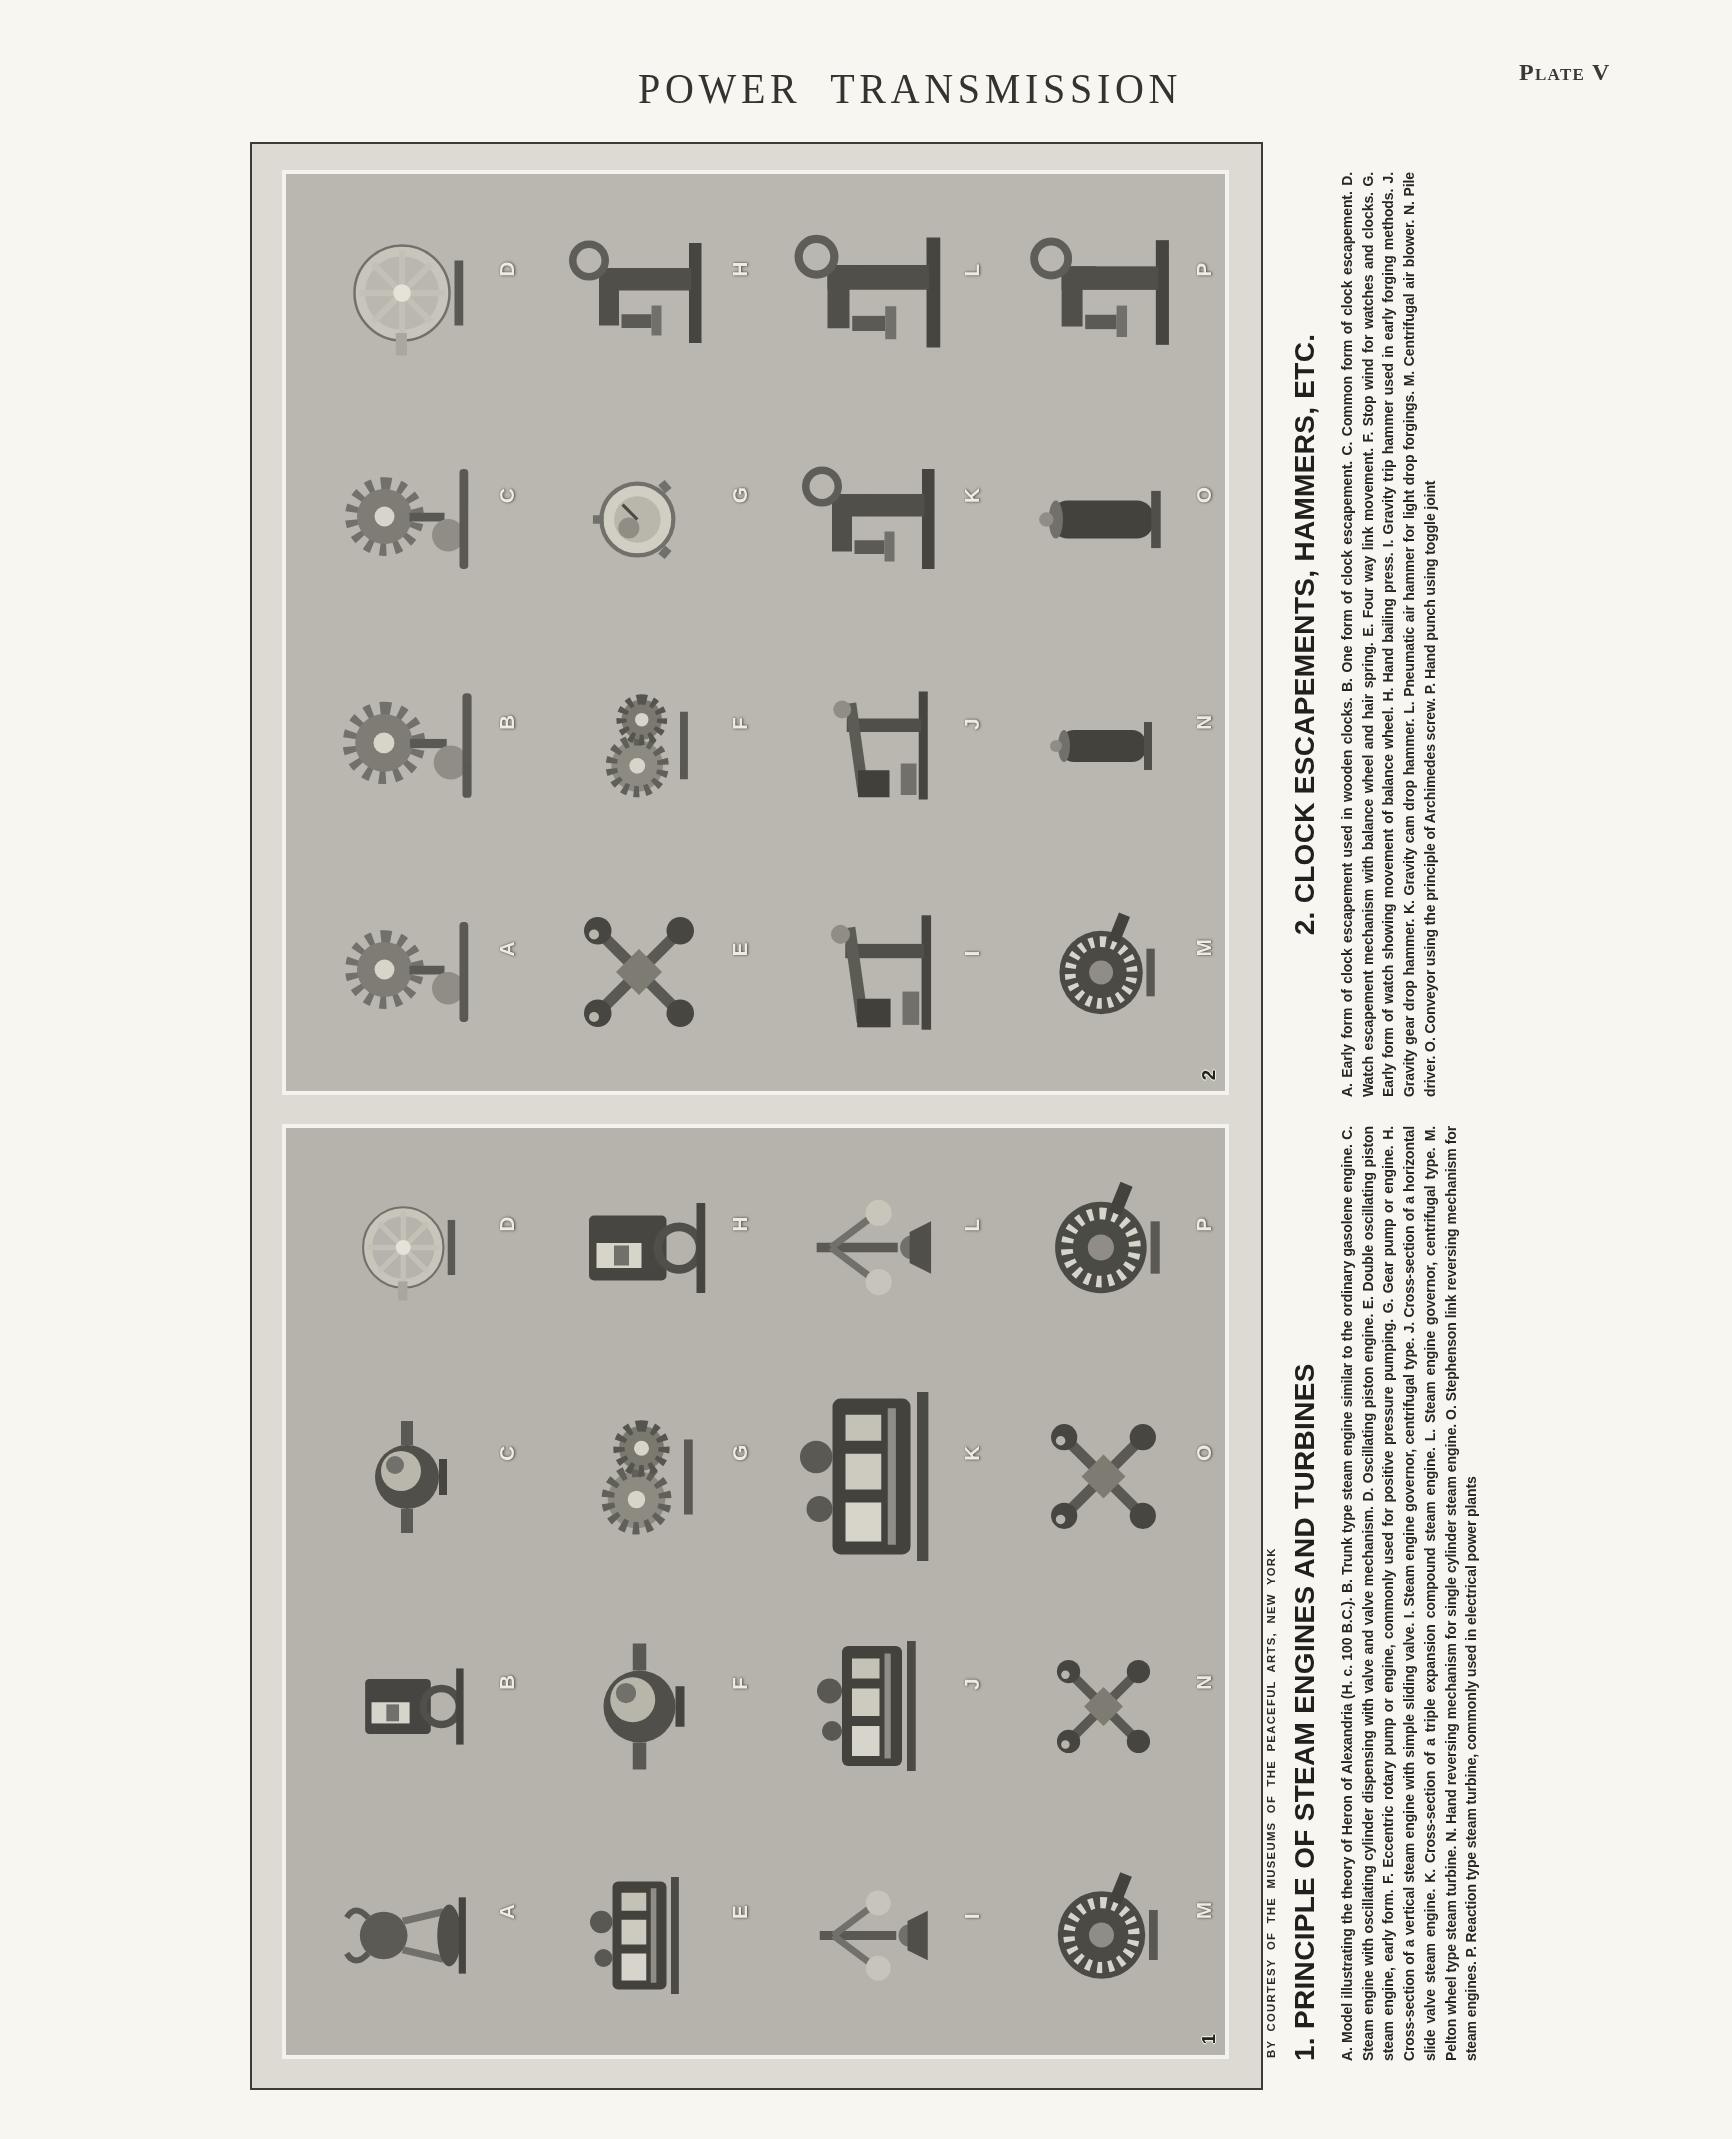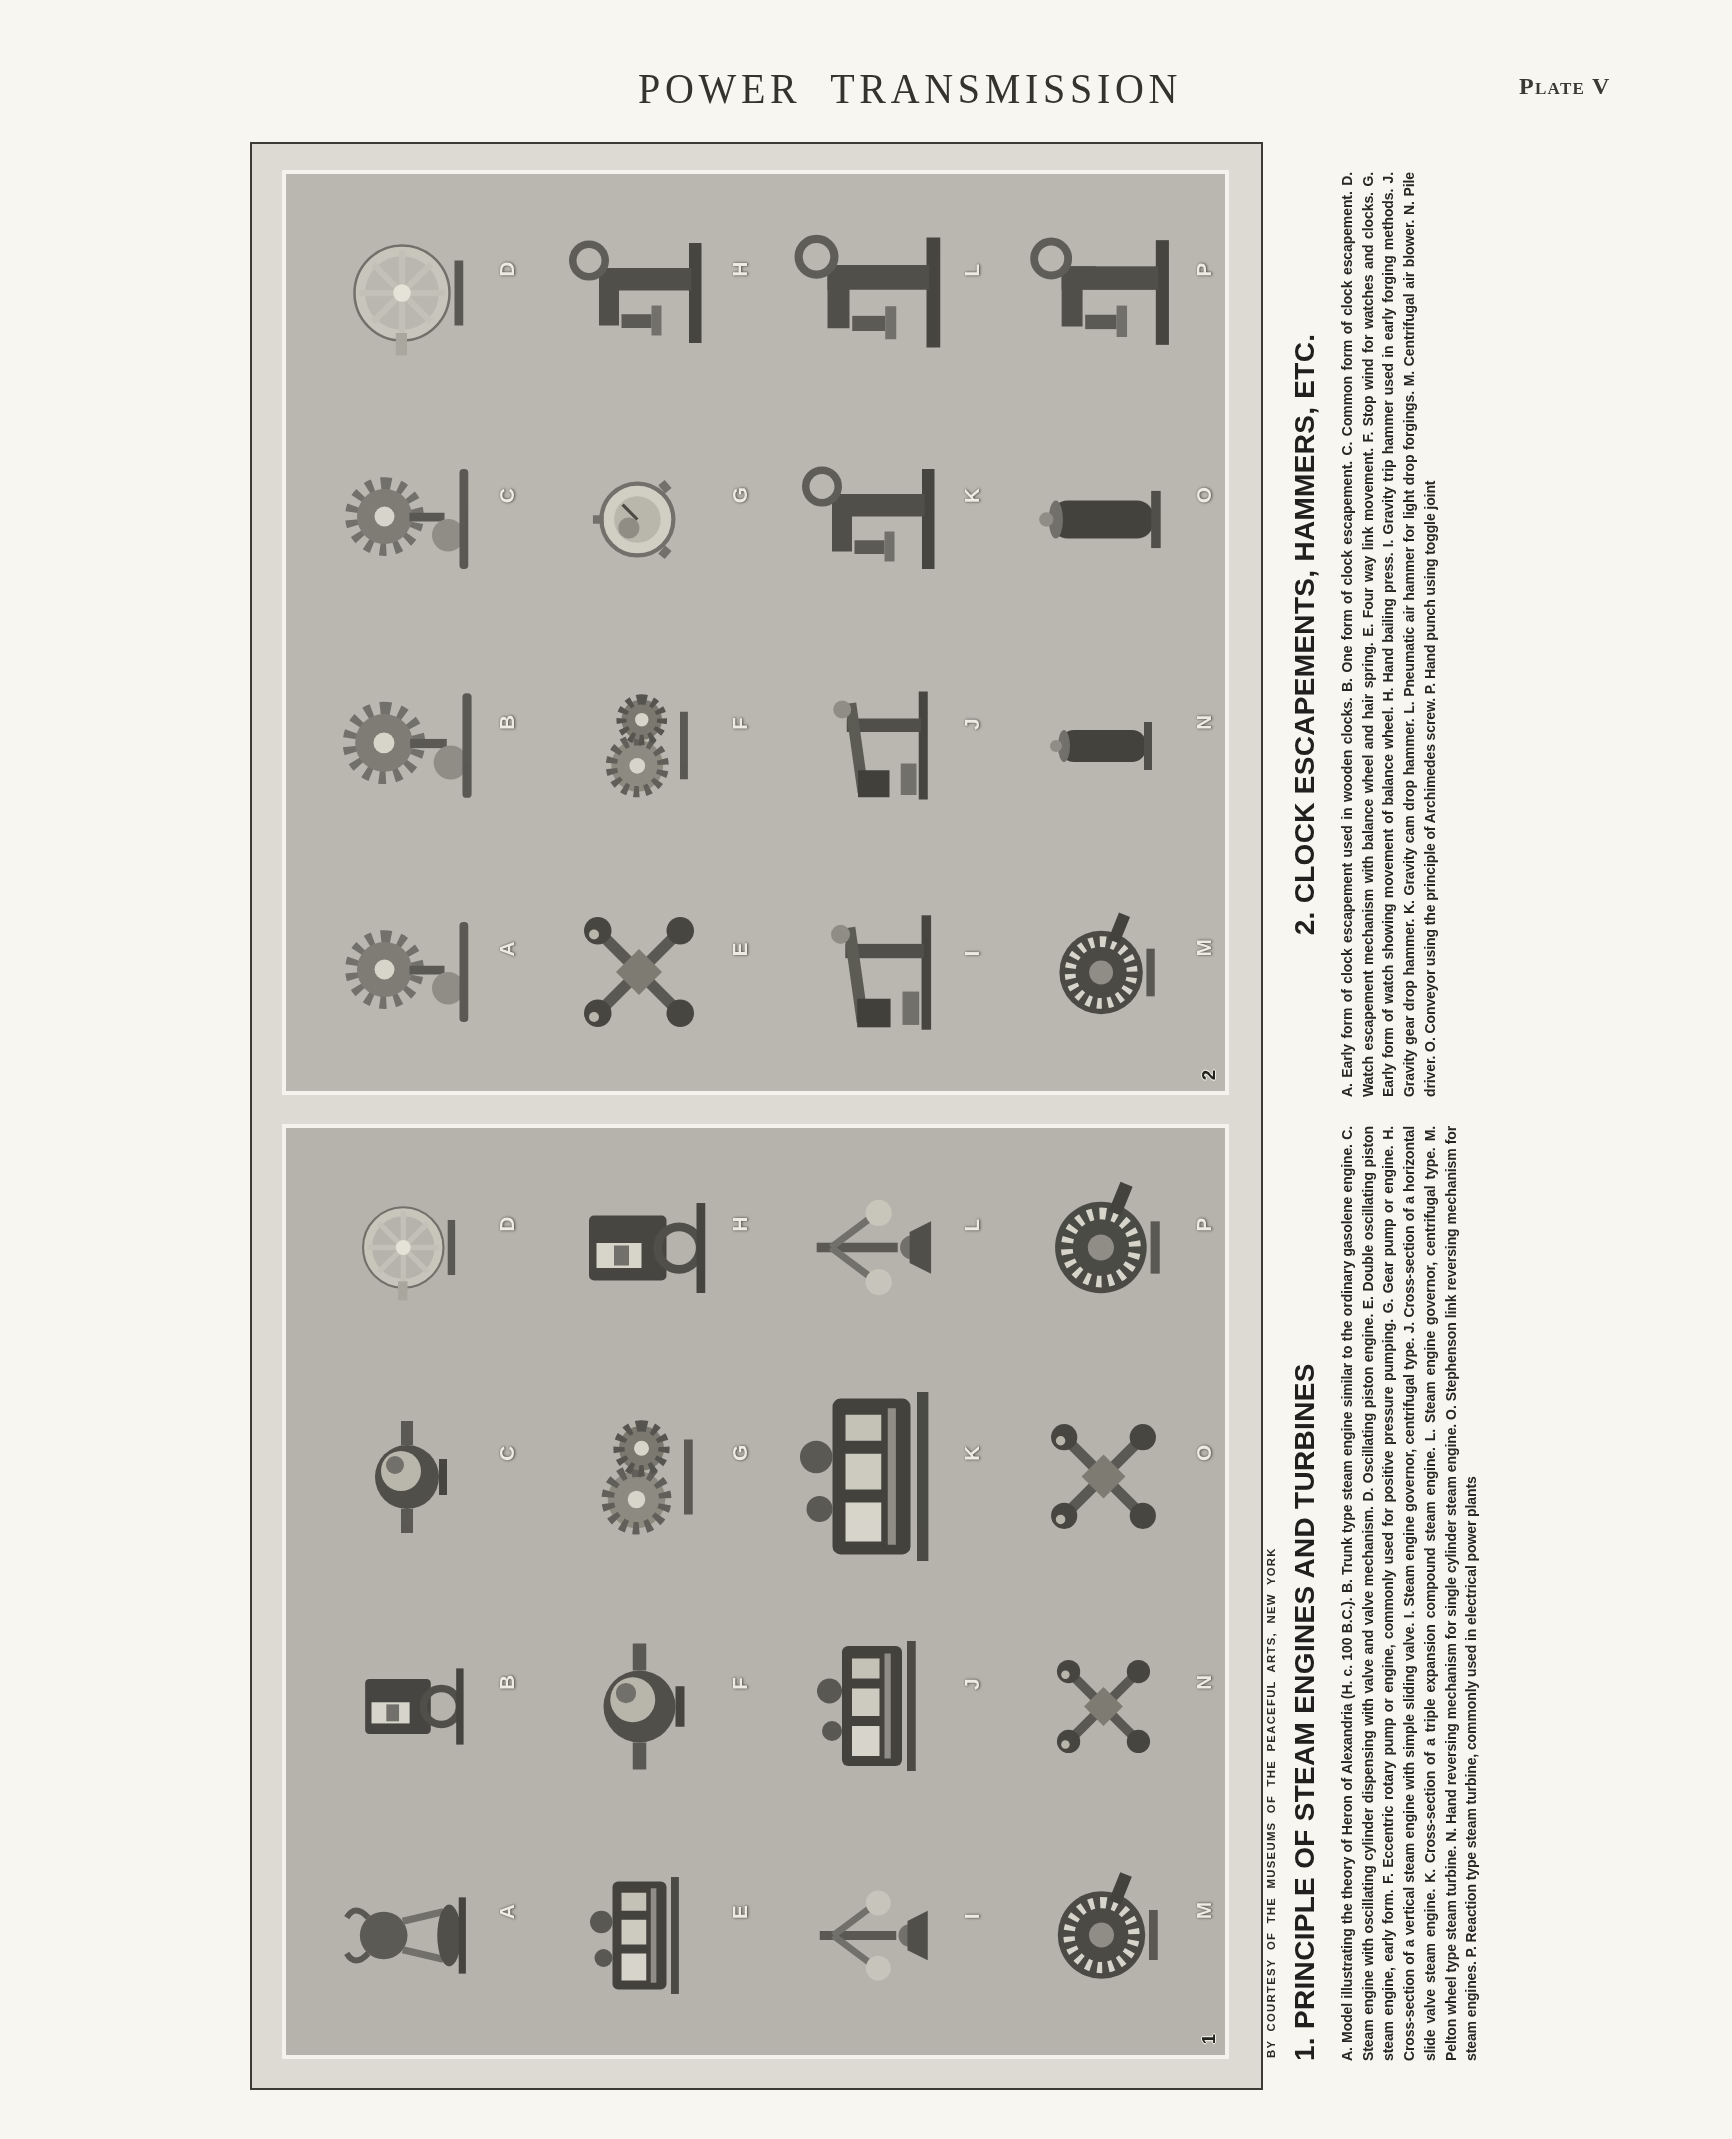--- a/index.html
+++ b/index.html
@@ -11,21 +11,21 @@
   }
   
   .page-title{
     position:absolute; left:638px; top:64px; margin:0;
     font-family:"Liberation Serif", serif; font-weight:400;
     font-size:40px; letter-spacing:4.7px; word-spacing:14.7px;
     color:#343330; transform:scaleY(1.05); transform-origin:left top;
     white-space:nowrap;
   }
   .plate-label{
-    position:absolute; left:1519px; top:73px;
+    position:absolute; left:1519px; top:59px;
     font-family:"Liberation Serif", serif; font-weight:700;
     font-variant:small-caps; font-size:24px; letter-spacing:1.3px;
     color:#3a3935; white-space:nowrap;
   }
   
   .rotated-wrap{
     position:absolute; left:250px; top:2090px;
     width:1948px; height:1292px;
     transform:rotate(-90deg); transform-origin:0 0;
   }

